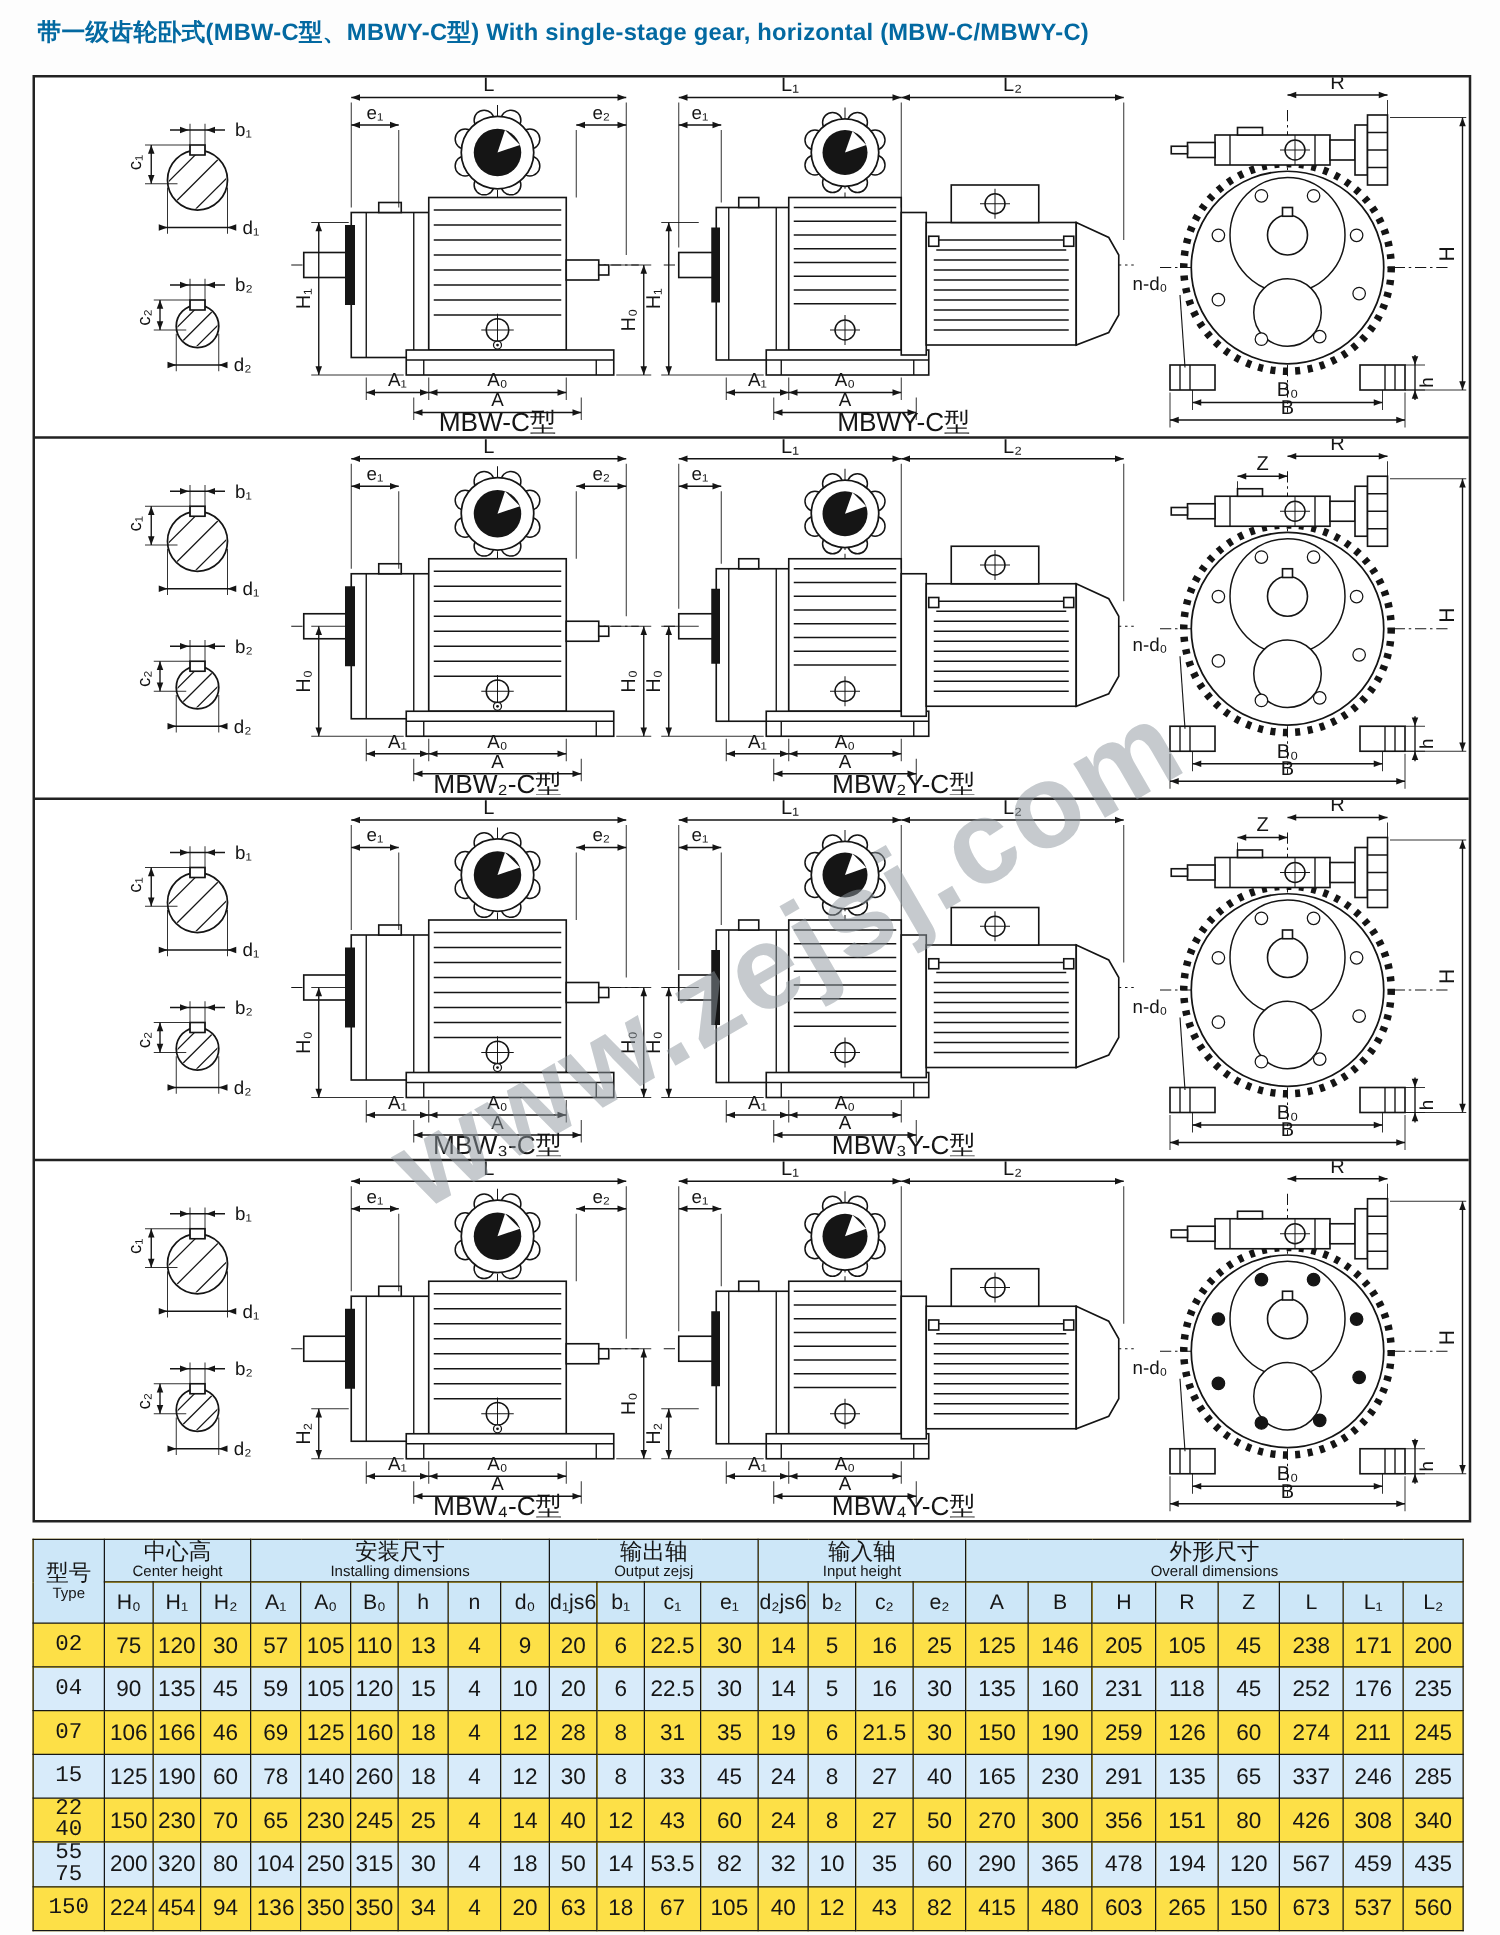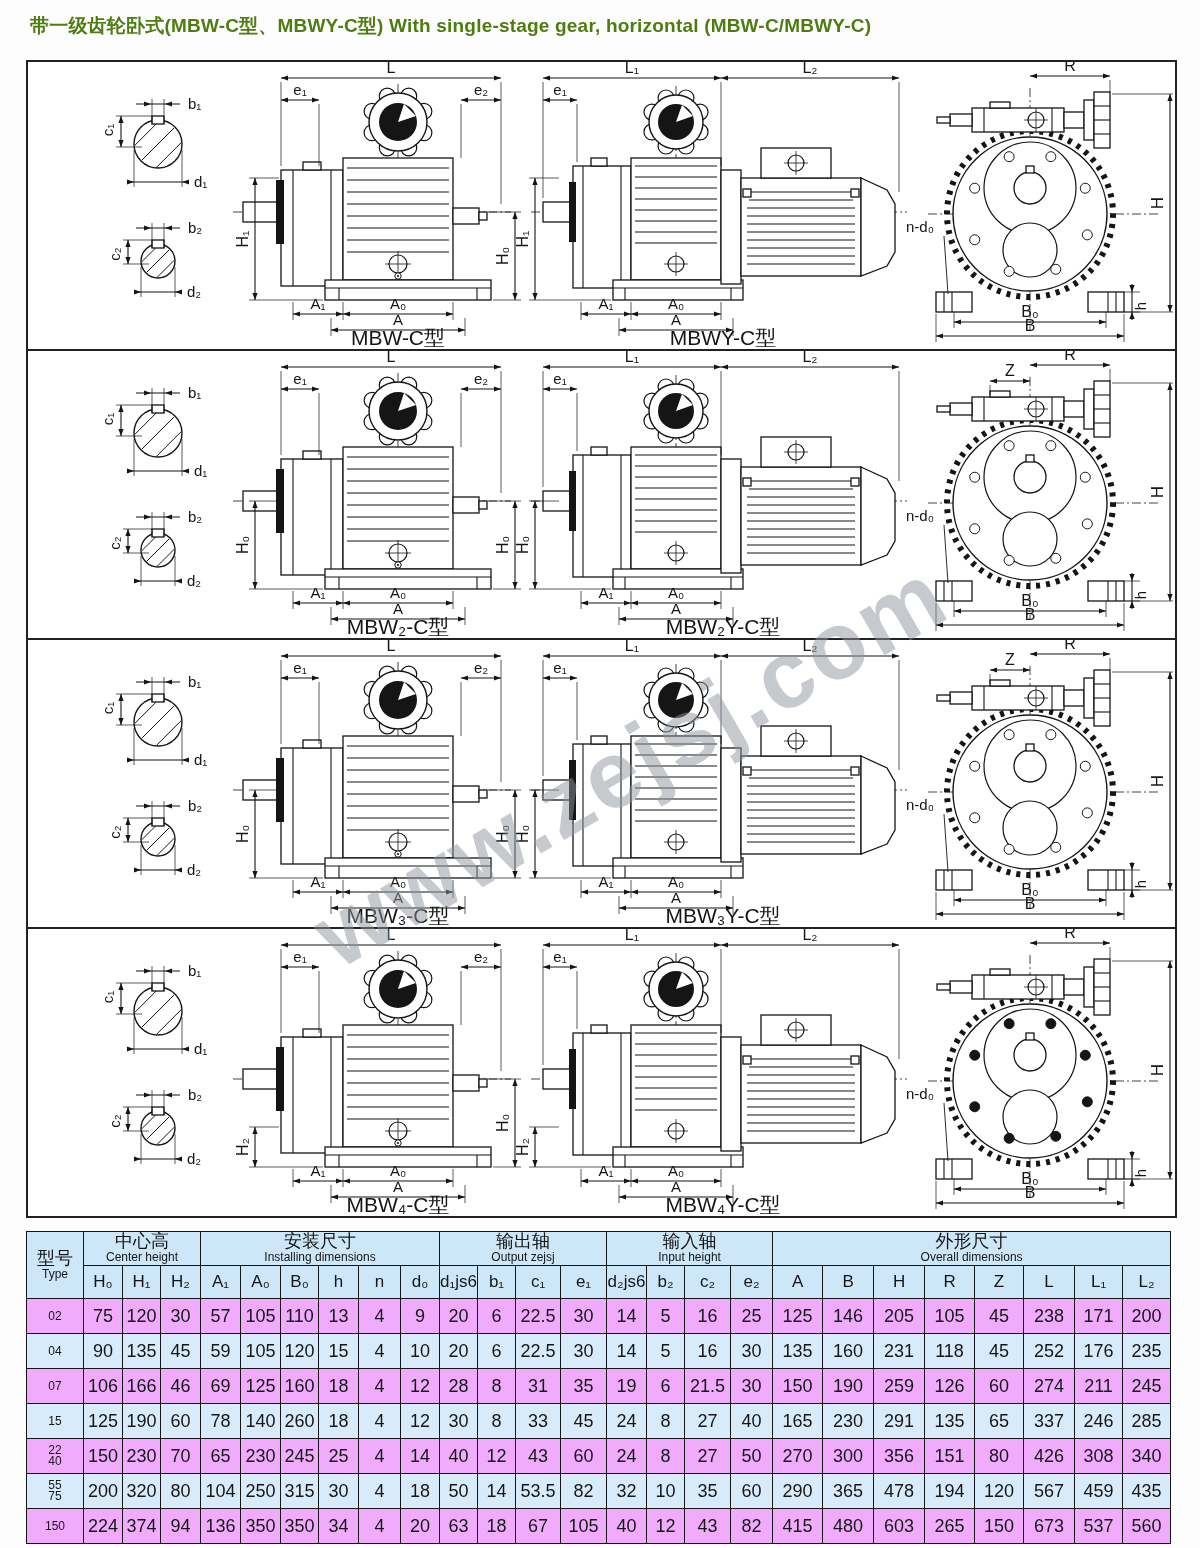--- a/index.html
+++ b/index.html
@@ -1,35 +1,35 @@
 <!DOCTYPE html>
 <html><head>
 <meta charset="utf-8">
 <style>
   html,body{margin:0;padding:0;background:#e8e8e8;}
   .sheet{position:relative;width:1200px;height:1548px;background:#fdfdfd;
          font-family:"Liberation Sans","DejaVu Sans",sans-serif;overflow:hidden;}
-  .title{position:absolute;left:30px;top:13px;font-size:19px;font-weight:bold;color:#4d7c0f;letter-spacing:.2px;}
+  .title{position:absolute;left:30px;top:13px;font-size:19px;font-weight:bold;color:#0369a1;letter-spacing:.2px;}
   .draw-box{position:absolute;left:26px;top:60px;width:1147px;border:2px solid #222;background:#fff;}
   .panel-row{height:287px;position:relative;}
   .panel-row + .panel-row{border-top:2px solid #222;}
   svg{display:block;}
   .watermark{position:absolute;left:295px;top:895px;transform:rotate(-30deg);transform-origin:0 0;
              font-size:95px;font-weight:bold;color:#8e979e;opacity:.5;letter-spacing:3px;
              pointer-events:none;white-space:nowrap;}
   .table-wrap{position:absolute;left:26px;top:1231px;}
-  table{border-collapse:collapse;table-layout:fixed;width:1027px;background:#f0abfc;color:#161616;}
+  table{border-collapse:collapse;table-layout:fixed;width:1027px;background:#fde047;color:#161616;}
   th,td{border:1.5px solid #161616;text-align:center;vertical-align:middle;padding:0;overflow:hidden;}
   thead th{background:#cde7f8;font-weight:normal;}
   .g-cn{font-size:18px;line-height:1.08;}
   .g-en{font-size:12px;line-height:1.15;}
   tr.sub th{font-size:17px;height:32px;}
   tbody td{font-size:18px;height:34px;}
   tbody tr.alt td{background:#d8ebfa;}
-  td.type-cell{font-size:12px;white-space:pre-line;line-height:.95;}
+  td.type-cell{font-size:18px;white-space:pre-line;line-height:.95;font-family:Liberation Mono, monospace;}
 </style>
 </head>
 <body>
 
 <div class="sheet">
   <div class="title">带一级齿轮卧式(MBW-C型、MBWY-C型)  With single-stage gear, horizontal (MBW-C/MBWY-C)</div>
 
   <div class="draw-box">
     <div class="panel-row">
         <svg viewBox="0 0 1145 285" width="1145" height="285">
@@ -1587,21 +1587,21 @@
             <td>478</td>
             <td>194</td>
             <td>120</td>
             <td>567</td>
             <td>459</td>
             <td>435</td>
           </tr>
           <tr>
             <td class="type-cell">150</td>
             <td>224</td>
-            <td>374</td>
+            <td>454</td>
             <td>94</td>
             <td>136</td>
             <td>350</td>
             <td>350</td>
             <td>34</td>
             <td>4</td>
             <td>20</td>
             <td>63</td>
             <td>18</td>
             <td>67</td>

